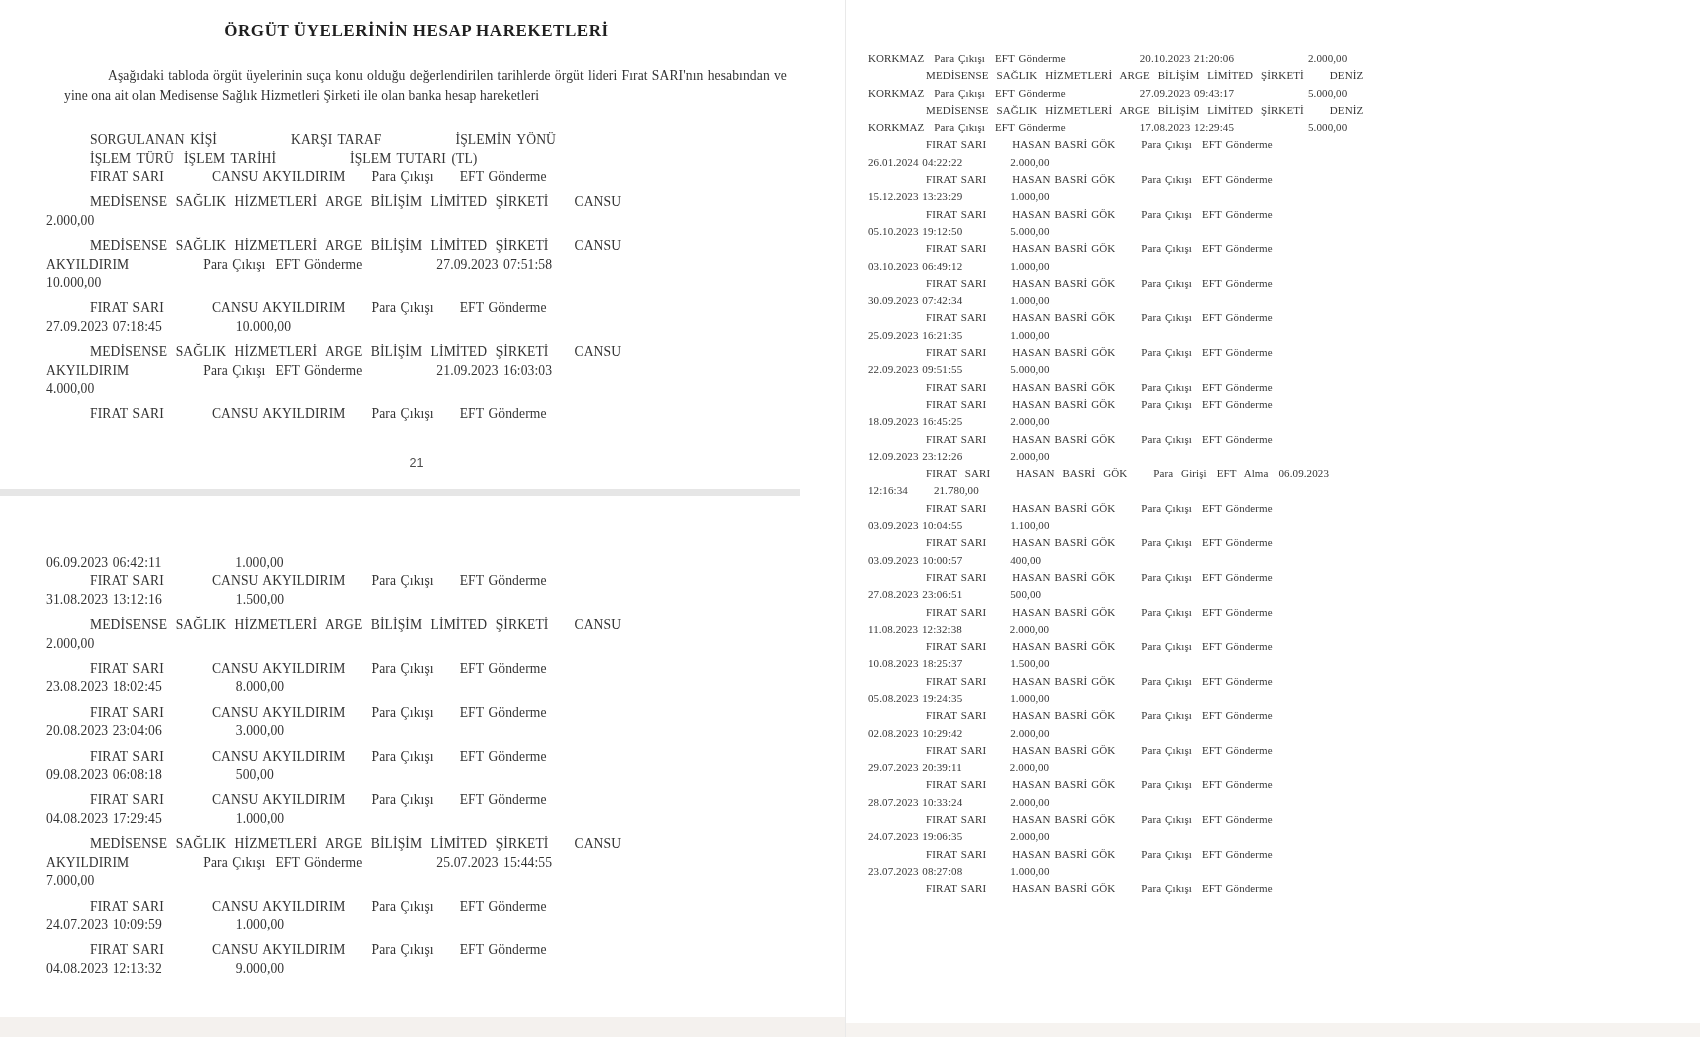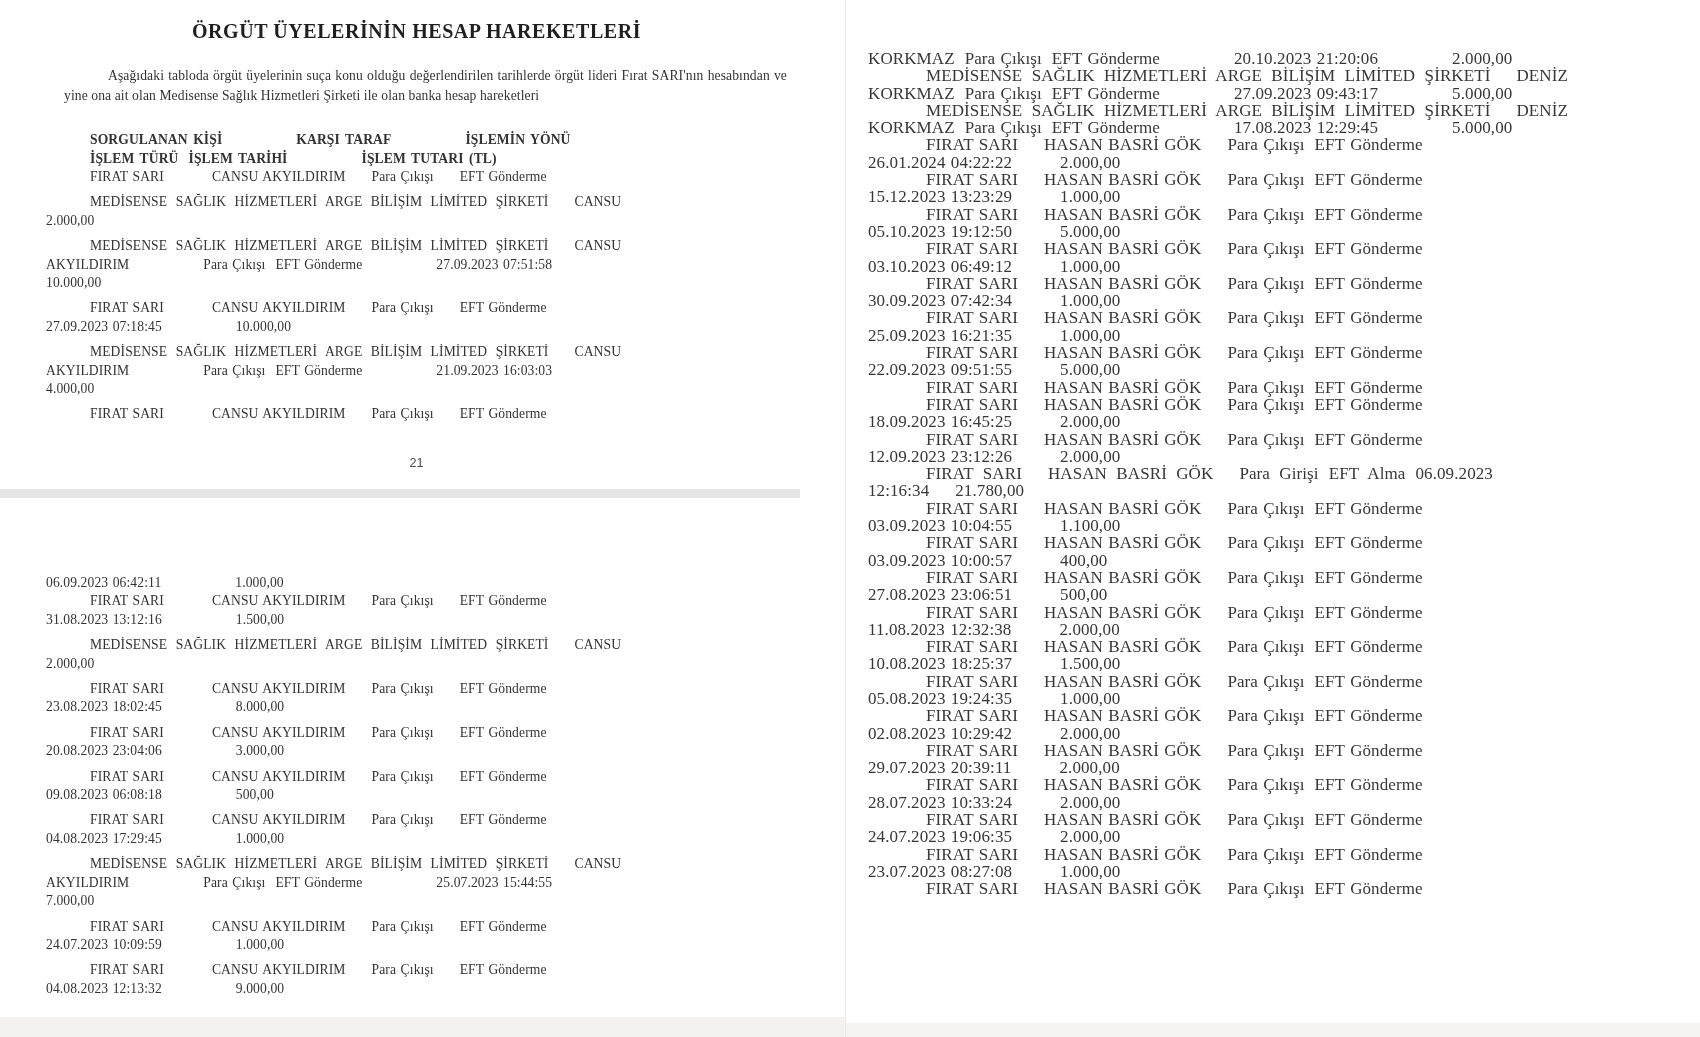--- a/index.html
+++ b/index.html
@@ -76,21 +76,21 @@
   .doc-body {
     padding: 0 58px 0 46px;
     font-size: 13.6px;
     line-height: 18.2px;
     text-align: justify;
     color: #333;
     letter-spacing: 0.1px;
   }
 
   h1.doc-title {
-    font-size: 20px;
+    font-size: 17px;
     font-weight: bold;
     text-align: center;
     margin: 0 0 26px 0;
     letter-spacing: 0.55px;
     color: #1f1f1f;
   }
 
   p.intro {
     margin: 0 0 26px 18px;
     text-indent: 44px;
@@ -108,37 +108,36 @@
   }
   .txn-line.no-indent { text-indent: 0; }
 
   .hdr-line {
     margin: 0;
     text-align: justify;
     text-indent: 44px;
     text-align-last: left;
     line-height: 18.4px;
     word-spacing: 2px;
-    font-weight: bold;
   }
 
   .spacer-sm { height: 7px; }
 
   .page-number {
     text-align: center;
     font-size: 12.6px;
     color: #4a4a4a;
     margin-top: 30px;
     font-family: "Liberation Sans", sans-serif;
   }
 
   
   .doc-body.right {
     padding: 0 20px 0 22px;
-    font-size: 17px;
+    font-size: 11px;
     line-height: 17.2px;
     color: #373737;
   }
   .doc-body.right .txn-line { text-indent: 58px; line-height: 17.3px; }
   .doc-body.right .txn-line.no-indent { text-indent: 0; }
 
   
   .gap-s { display: inline-block; width: 10px; }
   .gap-m { display: inline-block; width: 26px; }
   .gap-l { display: inline-block; width: 48px; }
@@ -218,21 +217,21 @@
         <p class="txn-line">
           <span>FIRAT SARI</span><span class="gap-l"></span><span>CANSU AKYILDIRIM</span><span class="gap-m"></span><span>Para Çıkışı</span><span class="gap-m"></span><span>EFT Gönderme</span>
         </p>
 
         <div class="page-number">21</div>
       </div>
     </div>
 
     <div class="page-seam" style="top:489px;"></div>
 
-    <div class="sheet" style="top:516px;">
+    <div class="sheet" style="top:496px;">
       <div class="doc-body" style="padding-top:58px;">
 
         <p class="txn-line no-indent">
           <span>06.09.2023 06:42:11</span><span class="gap-xl"></span><span>1.000,00</span>
         </p>
 
         <p class="txn-line">
           <span>FIRAT SARI</span><span class="gap-l"></span><span>CANSU AKYILDIRIM</span><span class="gap-m"></span><span>Para Çıkışı</span><span class="gap-m"></span><span>EFT Gönderme</span>
         </p>
         <p class="txn-line no-indent">

